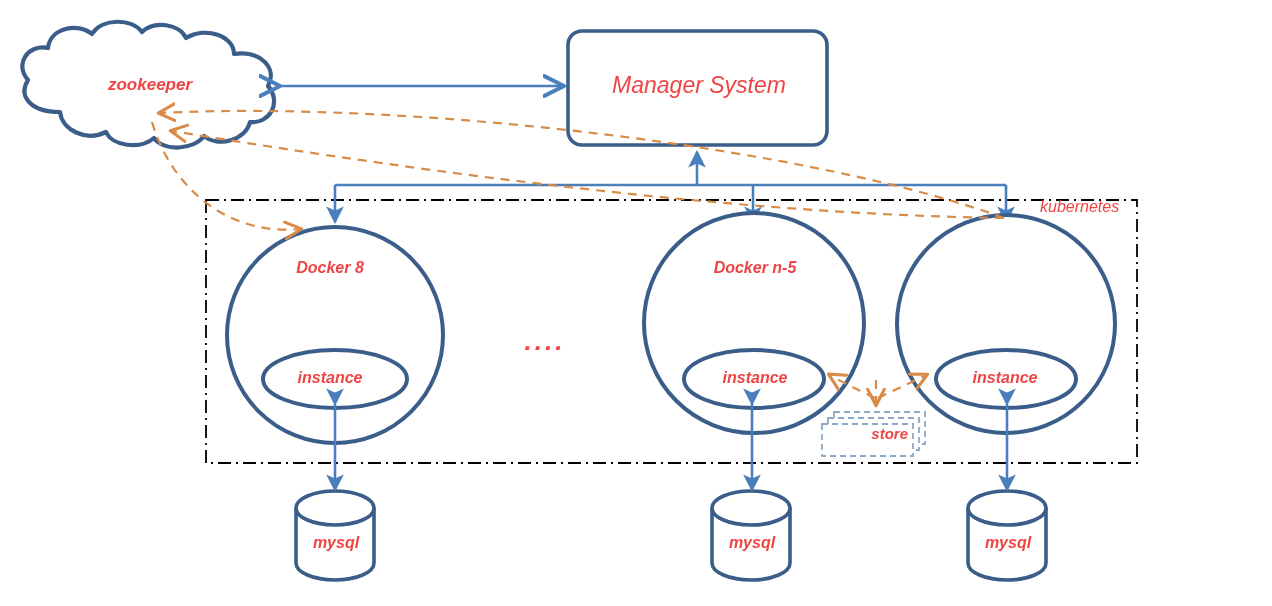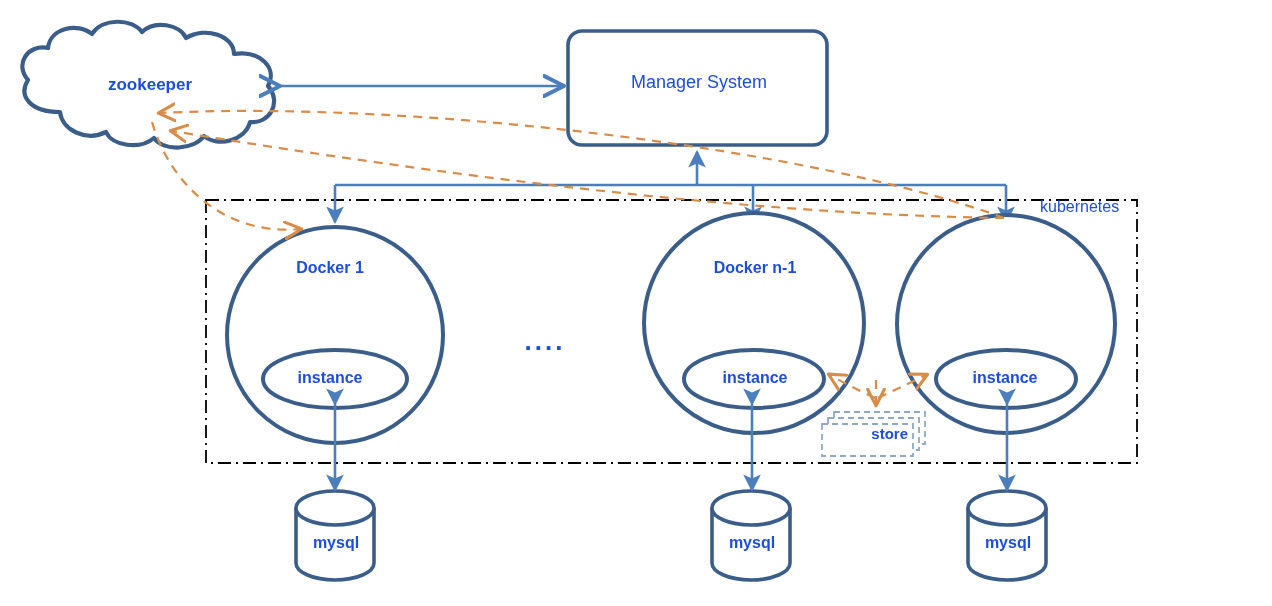--- a/index.html
+++ b/index.html
@@ -16,28 +16,29 @@
     overflow: hidden;
   }
   #canvas {
     position: absolute;
     left: 0; top: 0;
     width: 1272px;
     height: 606px;
   }
   .lbl {
     position: absolute;
-    color: #1d4ed8;
+    color: #ef4444;
     font-weight: bold;
     white-space: nowrap;
     text-align: center;
     pointer-events: none;
     font-family: "Liberation Sans", sans-serif;
+    font-style: italic;
   }
-  #lbl-manager     { left: 569px; top: 72px;  width: 260px; font-size: 18px; font-weight: normal; }
+  #lbl-manager     { left: 569px; top: 72px;  width: 260px; font-size: 23px; font-weight: normal; }
   #lbl-zookeeper   { left: 60px;  top: 75px;  width: 180px; font-size: 17px; }
   #lbl-k8s         { left: 1040px; top: 198px; width: 120px; font-size: 16px; font-weight: normal; text-align: left; }
   #lbl-docker1     { left: 240px; top: 259px; width: 180px; font-size: 16px; }
   #lbl-dockern1    { left: 665px; top: 259px; width: 180px; font-size: 16px; }
   #lbl-dockern     { left: 916px; top: 259px; width: 180px; font-size: 16px; }
   #lbl-inst1       { left: 250px; top: 369px; width: 160px; font-size: 16px; }
   #lbl-inst2       { left: 675px; top: 369px; width: 160px; font-size: 16px; }
   #lbl-inst3       { left: 925px; top: 369px; width: 160px; font-size: 16px; }
   #lbl-store       { left: 822px; top: 425px; width: 86px;  font-size: 15px; text-align: right; }
   #lbl-mysql1      { left: 256px; top: 534px; width: 160px; font-size: 16px; }
@@ -141,22 +142,22 @@
 
       <path d="M875,398 C858,390 842,382 830,375" marker-end="url(#ah-orange)"></path>
       <path d="M878,398 C895,390 912,382 926,375" marker-end="url(#ah-orange)"></path>
       <path d="M876,380 L876,404" marker-end="url(#ah-orange)"></path>
     </g>
   </svg>
 
   <div class="lbl" id="lbl-zookeeper">zookeeper</div>
   <div class="lbl" id="lbl-manager">Manager System</div>
   <div class="lbl" id="lbl-k8s">kubernetes</div>
-  <div class="lbl" id="lbl-docker1">Docker 1</div>
-  <div class="lbl" id="lbl-dockern1">Docker n-1</div>
+  <div class="lbl" id="lbl-docker1">Docker 8</div>
+  <div class="lbl" id="lbl-dockern1">Docker n-5</div>
   <div class="lbl" id="lbl-inst1">instance</div>
   <div class="lbl" id="lbl-inst2">instance</div>
   <div class="lbl" id="lbl-inst3">instance</div>
   <div class="lbl" id="lbl-store">store</div>
   <div class="lbl" id="lbl-mysql1">mysql</div>
   <div class="lbl" id="lbl-mysql2">mysql</div>
   <div class="lbl" id="lbl-mysql3">mysql</div>
   <div class="lbl" id="lbl-ellipsis">....</div>
 
 </div>

